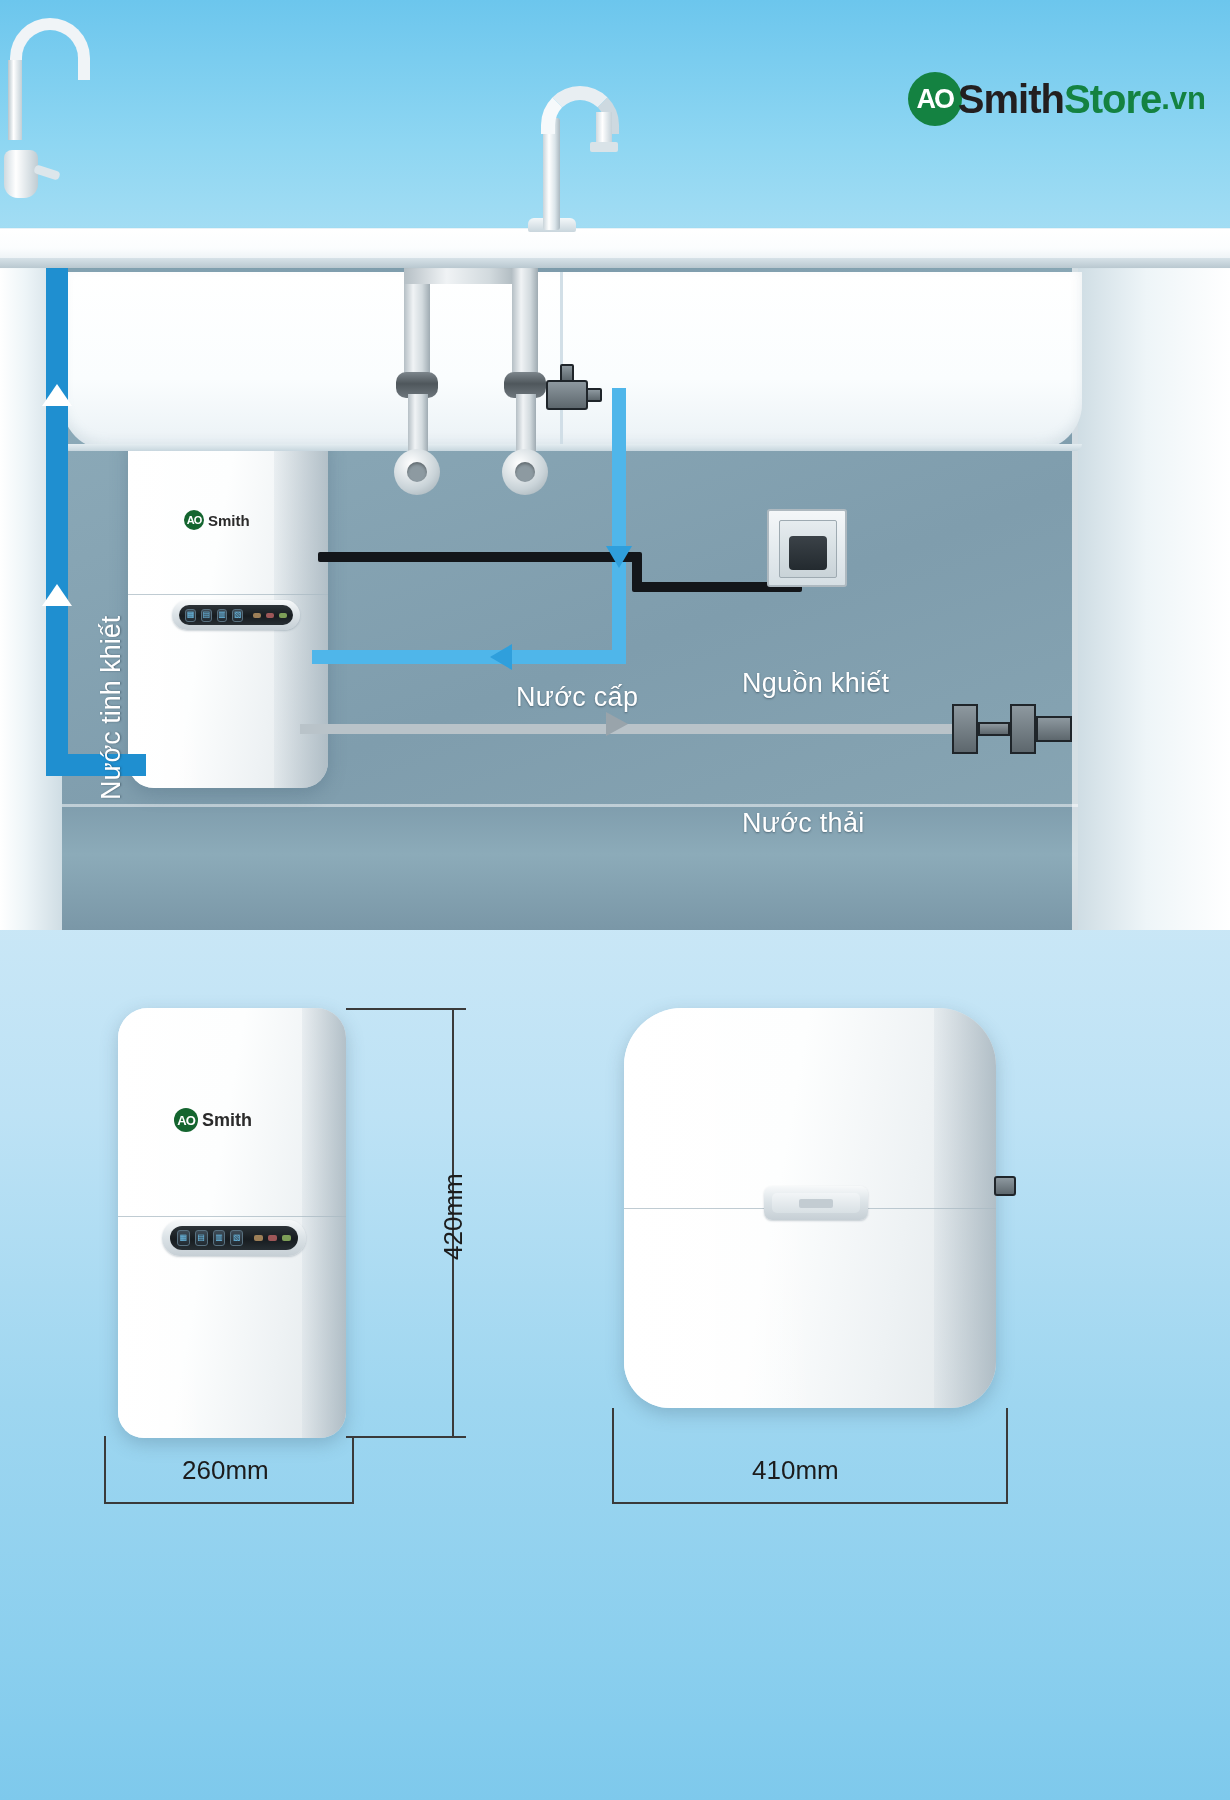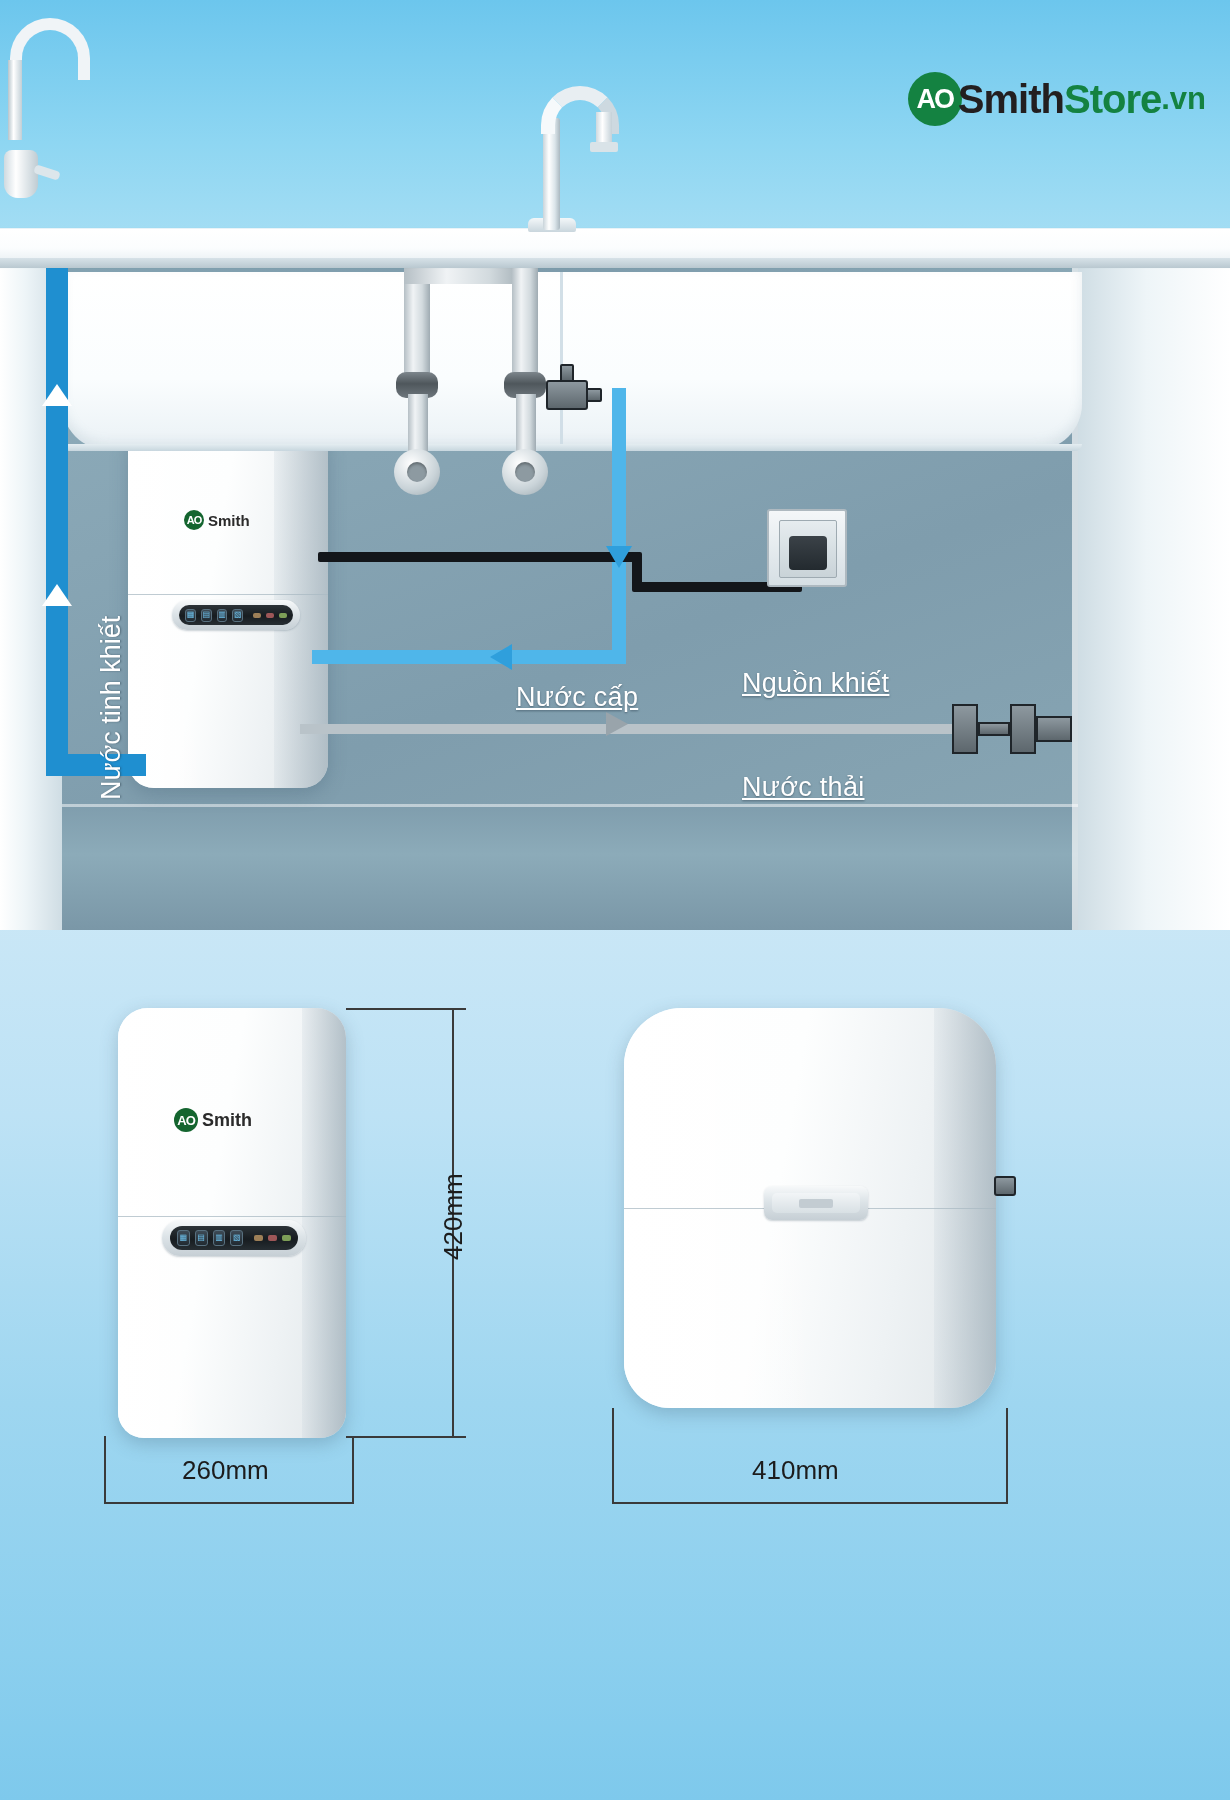--- a/index.html
+++ b/index.html
@@ -193,21 +193,21 @@
 
   
   .valve-body {
     position:absolute; background: linear-gradient(180deg,#8d989f,#5d676d);
     border:2px solid #1f252a; z-index:6;
   }
 
   
   .lbl {
     position:absolute; color:#ffffff; font-size:27px; letter-spacing:.3px;
-    text-shadow: 0 1px 2px rgba(40,60,75,.55); z-index:9; white-space:nowrap;text-decoration:underline;
+    text-shadow: 0 1px 2px rgba(40,60,75,.55); z-index:9; white-space:nowrap;
   }
   .lbl-vert {
     position:absolute; color:#ffffff; font-size:27px;
     transform: rotate(-90deg); transform-origin: left top;
     text-shadow: 0 1px 2px rgba(40,60,75,.55); z-index:9; white-space:nowrap;
   }
 
   
   .arrow-up-w { position:absolute; width:0;height:0; z-index:9;
     border-left:15px solid transparent; border-right:15px solid transparent;
@@ -397,21 +397,21 @@
           <div class="pbtn" style="width:12px;height:13px;">▧</div>
           <div class="plight" style="width:9px;height:5px;background:#c9a06a;margin-left:5px;"></div>
           <div class="plight" style="width:9px;height:5px;background:#c96a6a;"></div>
           <div class="plight" style="width:9px;height:5px;background:#9fc96a;"></div>
         </div>
       </div>
     </div>
 
     <div class="lbl-vert" style="left:96px; top:800px;">Nước tinh khiết</div>
     <div class="lbl" style="left:516px; top:682px;">Nước cấp</div>
-    <div class="lbl" style="left:742px; top:772px;">Nước thải</div>
+    <div class="lbl" style="left:742px; top:808px;">Nước thải</div>
     <div class="lbl" style="left:742px; top:668px;">Nguồn khiết</div>
   </div>
 
   <div id="bottom-scene">
 
     <div class="unit" style="left:118px; top:78px; width:228px; height:430px;">
       <div class="unit-sheen"></div>
       <div class="unit-side" style="width:44px;"></div>
       <div class="unit-seam" style="top:208px;"></div>
       <div class="unit-logo" style="left:56px; top:100px; font-size:18px;">

